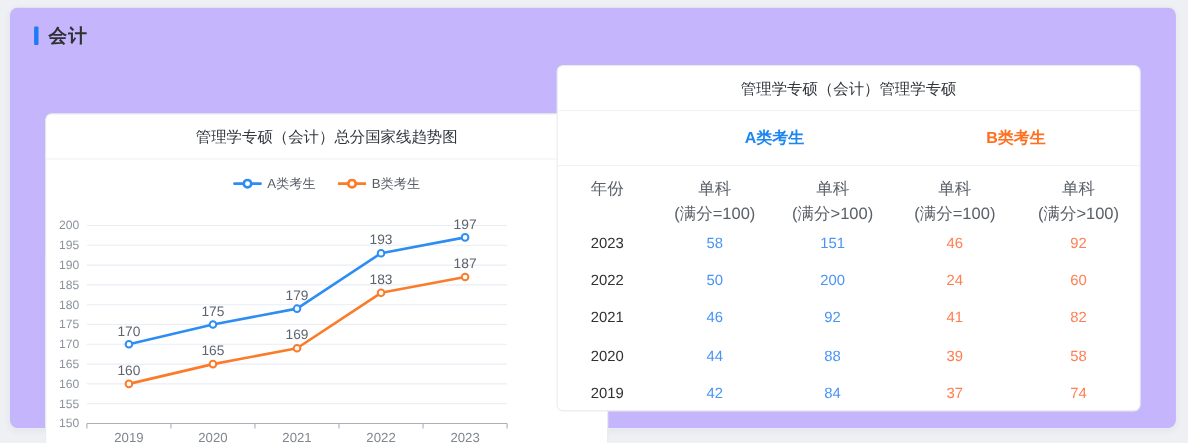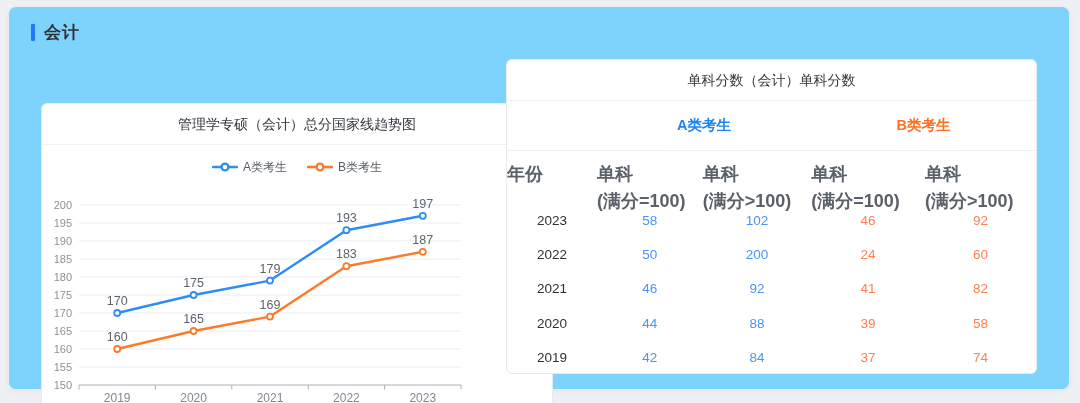--- a/index.html
+++ b/index.html
@@ -1,31 +1,31 @@
 <!DOCTYPE html>
 <html style="--accent: #1f7bf4; --group-a: #1d86f0; --group-b: #ff6f1f; --value-a: #4a94f5; --value-b: #ff7f50;"><head>
 <meta charset="utf-8">
 <style>
   * { margin:0; padding:0; box-sizing:border-box; }
   html,body { width:1080px; height:403px; background:#eef0f3; font-family:"Liberation Sans",sans-serif; overflow:hidden; position:relative; }
-  .card { position:absolute; left:8px; top:6px; width:1062px; height:384px; background:#7dd3fc; border:1px solid #e9ecf0; border-radius:8px; box-shadow:0 2px 6px rgba(0,0,0,0.04); }
+  .card { position:absolute; left:8px; top:6px; width:1062px; height:384px; background:#c4b5fd; border:1px solid #e9ecf0; border-radius:8px; box-shadow:0 2px 6px rgba(0,0,0,0.04); }
   .section-header { position:absolute; left:22px; top:14px; display:flex; align-items:center; gap:9px; }
   .accent-bar { width:4px; height:17px; background:var(--accent,#1f7bf4); border-radius:1px; }
   .section-title { font-size:17px; font-weight:bold; color:#303133; letter-spacing:1px; }
   .panel { position:absolute; top:52px; background:#fff; border:1px solid #e8ebee; border-radius:6px; overflow:hidden; }
   .chart-panel { left:32px; width:512px; height:315px;margin-top:44px; }
   .table-panel { left:497px; width:531px; height:315px; }
   .panel-title { height:41px; line-height:41px; text-align:center; font-size:14px; color:#32373e; border-bottom:1px solid #f0f2f6; }
   .legend { height:44px; display:flex; align-items:center; justify-content:center; gap:20px; }
   .legend-item { display:flex; align-items:center; gap:5px; font-size:12px; color:#565d66; cursor:pointer; }
   .chart-svg { display:block; }
   .group-row { display:grid; grid-template-columns:17% 40.5% 42.5%; height:50px; align-items:center; border-bottom:1px solid #f0f2f6; font-size:14.5px; font-weight:bold; text-align:center; }
   .group-a { color:var(--group-a,#1d86f0); }
   .group-b { color:var(--group-b,#ff6f1f); }
-  .thead { display:grid; grid-template-columns:17% 20% 20.5% 21.5% 21%; height:52px; align-items:start; padding-top:10px; text-align:left; font-size:18px; color:#5a6168; line-height:1.5;font-weight:bold; }
+  .thead { display:grid; grid-template-columns:17% 20% 20.5% 21.5% 21%; height:52px; align-items:start; padding-top:10px; text-align:center; font-size:15px; color:#5a6168; line-height:1.5; }
   .tbody .tr { display:grid; grid-template-columns:17% 20% 20.5% 21.5% 21%; height:34.4px; align-items:center; text-align:center; font-size:13.5px; }
   .td-year { color:#303133; }
   .td-a { color:var(--value-a,#4a94f5); }
   .td-b { color:var(--value-b,#ff7f50); }
 </style>
 </head>
 <body>
 
 <div class="card">
   <div class="section-header">
@@ -104,21 +104,21 @@
         <circle cx="228" cy="127.6" r="3" fill="#fff" stroke="#fb7b2a" stroke-width="1.8"></circle>
         <text x="228" y="119.6" text-anchor="middle" font-size="12.5" fill="#5d646e">169</text>
         <circle cx="304.40000000000003" cy="77.2" r="3" fill="#fff" stroke="#fb7b2a" stroke-width="1.8"></circle>
         <text x="304.40000000000003" y="69.2" text-anchor="middle" font-size="12.5" fill="#5d646e">183</text>
         <circle cx="380.8" cy="62.80000000000001" r="3" fill="#fff" stroke="#fb7b2a" stroke-width="1.8"></circle>
         <text x="380.8" y="54.80000000000001" text-anchor="middle" font-size="12.5" fill="#5d646e">187</text>
       </svg>
   </div>
 
   <div class="panel table-panel">
-    <div class="panel-title">单科分数（会计）单科分数</div>
+    <div class="panel-title">管理学专硕（会计）管理学专硕</div>
     <div class="group-row">
       <div></div>
       <div class="group-a">A类考生</div>
       <div class="group-b">B类考生</div>
     </div>
     <div class="thead" id="thead">
         <div>
           <div>年份</div>
         </div>
         <div>
@@ -135,21 +135,21 @@
         </div>
         <div>
           <div>单科</div>
           <div>(满分&gt;100)</div>
         </div>
       </div>
     <div class="tbody" id="tbody">
         <div class="tr">
           <div class="td-year">2023</div>
           <div class="td-a">58</div>
-          <div class="td-a">102</div>
+          <div class="td-a">151</div>
           <div class="td-b">46</div>
           <div class="td-b">92</div>
         </div>
         <div class="tr">
           <div class="td-year">2022</div>
           <div class="td-a">50</div>
           <div class="td-a">200</div>
           <div class="td-b">24</div>
           <div class="td-b">60</div>
         </div>

